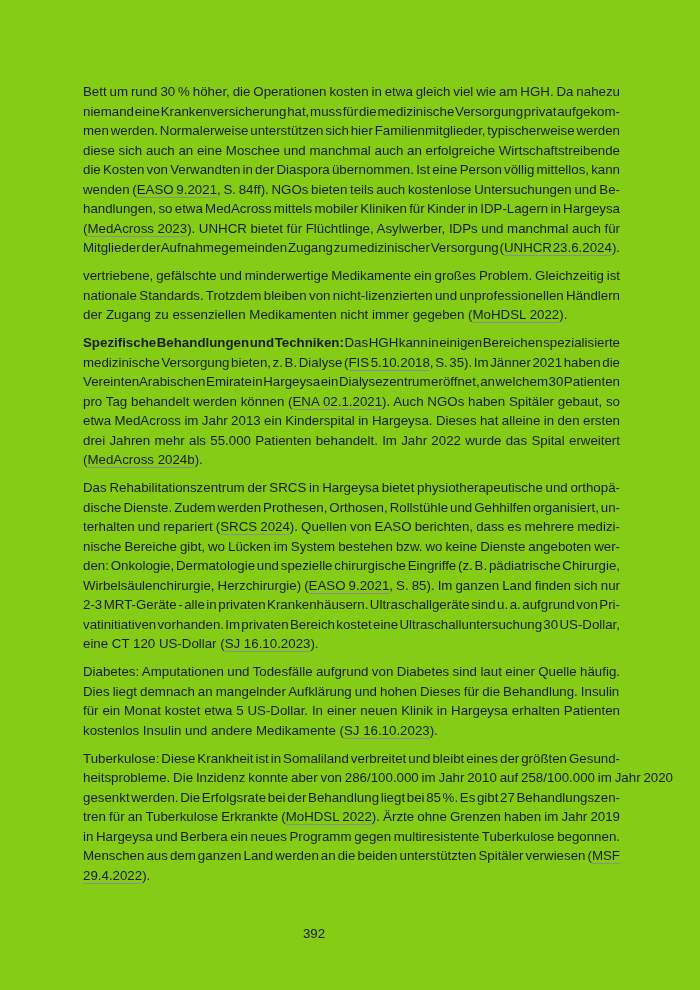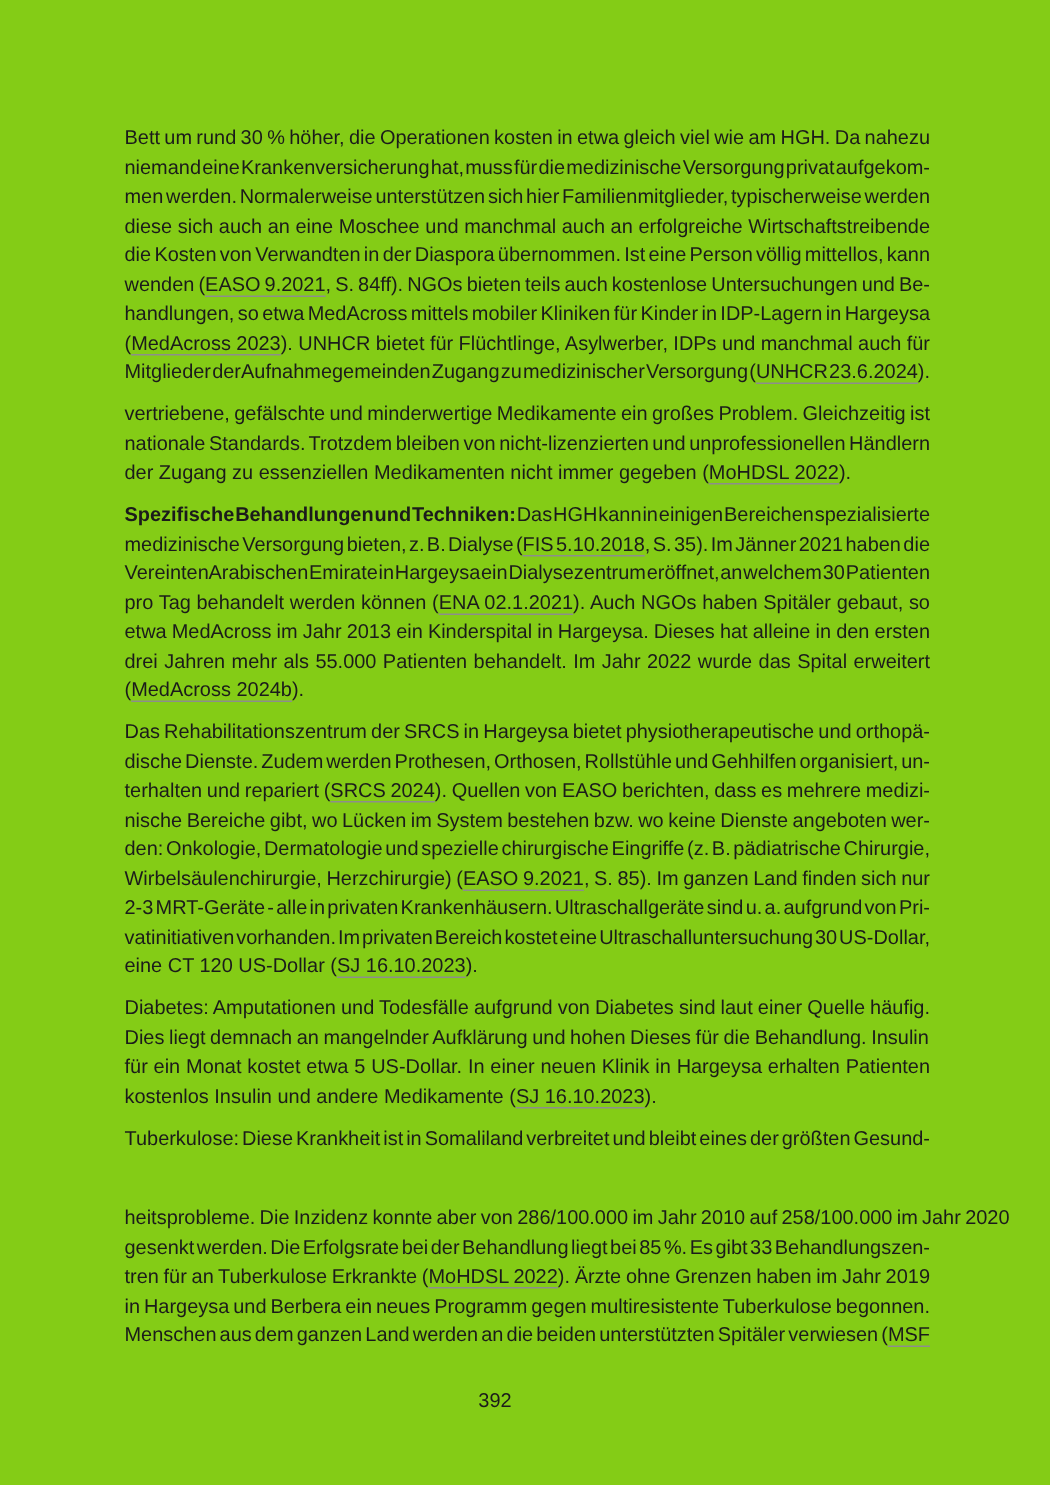--- a/index.html
+++ b/index.html
@@ -40,21 +40,20 @@
     text-underline-offset: 3px;
   }
   .page-number {
     position: absolute;
     left: 0; top: 924px;
     width: 628px;
     text-align: center;
     font-size: 13.3px;
     line-height: 19.5px;
     color: #1b1b1b;
-    padding-left: 16px;
   }
 </style>
 </head>
 <body>
 
 <div class="page">
   <div class="text-column" id="text-column">
       <div class="para">
         <div class="line" style="word-spacing: -0.803px;"><span class="ln"><span class="seg-n">Bett um rund 30 % höher, die Operationen kosten in etwa gleich viel wie am HGH. Da nahezu</span></span></div>
         <div class="line" style="word-spacing: -2.917px;"><span class="ln"><span class="seg-n">niemand eine Krankenversicherung hat, muss für die medizinische Versorgung privat aufgekom-</span></span></div>
@@ -92,21 +91,22 @@
         <div class="line"><span class="ln"><span class="seg-n">eine CT 120 US-Dollar (</span><span class="seg-u">SJ 16.10.2023</span><span class="seg-n">).</span></span></div>
       </div>
       <div class="para">
         <div class="line" style="word-spacing: -0.284px;"><span class="ln"><span class="seg-n">Diabetes: Amputationen und Todesfälle aufgrund von Diabetes sind laut einer Quelle häufig.</span></span></div>
         <div class="line" style="word-spacing: -0.651px;"><span class="ln"><span class="seg-n">Dies liegt demnach an mangelnder Aufklärung und hohen Dieses für die Behandlung. Insulin</span></span></div>
         <div class="line" style="word-spacing: 0.186px;"><span class="ln"><span class="seg-n">für ein Monat kostet etwa 5 US-Dollar. In einer neuen Klinik in Hargeysa erhalten Patienten</span></span></div>
         <div class="line"><span class="ln"><span class="seg-n">kostenlos Insulin und andere Medikamente (</span><span class="seg-u">SJ 16.10.2023</span><span class="seg-n">).</span></span></div>
       </div>
       <div class="para">
         <div class="line" style="word-spacing: -1.712px;"><span class="ln"><span class="seg-n">Tuberkulose: Diese Krankheit ist in Somaliland verbreitet und bleibt eines der größten Gesund-</span></span></div>
-        <div class="line" style="word-spacing: -0.837px; margin-top: 34px;"><span class="ln"><span class="seg-n">heitsprobleme. Die Inzidenz konnte aber von 286/100.000 im Jahr 2010 auf 258/100.000 im Jahr 2020</span></span></div>
-        <div class="line" style="word-spacing: -2.035px;"><span class="ln"><span class="seg-n">gesenkt werden. Die Erfolgsrate bei der Behandlung liegt bei 85 %. Es gibt 33 Behandlungszen-</span></span></div>
+        <div class="line" style="word-spacing: -0.837px;"><span class="ln"><span class="seg-n">heitsprobleme. Die Inzidenz konnte aber von 286/100.000 im Jahr 2010 auf 258/100.000 im Jahr 2020</span></span></div>
+        <div class="line" style="word-spacing: -2.035px;"><span class="ln"><span class="seg-n">gesenkt werden. Die Erfolgsrate bei der Behandlung liegt bei 85 %. Es gibt 27 Behandlungszen-</span></span></div>
         <div class="line" style="word-spacing: -0.559px;"><span class="ln"><span class="seg-n">tren für an Tuberkulose Erkrankte (</span><span class="seg-u">MoHDSL 2022</span><span class="seg-n">). Ärzte ohne Grenzen haben im Jahr 2019</span></span></div>
         <div class="line" style="word-spacing: -1.072px;"><span class="ln"><span class="seg-n">in Hargeysa und Berbera ein neues Programm gegen multiresistente Tuberkulose begonnen.</span></span></div>
         <div class="line" style="word-spacing: -1.633px;"><span class="ln"><span class="seg-n">Menschen aus dem ganzen Land werden an die beiden unterstützten Spitäler verwiesen (</span><span class="seg-u">MSF</span></span></div>
+        <div class="line"><span class="ln"><span class="seg-u">29.4.2022</span><span class="seg-n">).</span></span></div>
       </div>
     </div>
   <div class="page-number">392</div>
 </div>
 
 </body></html>

